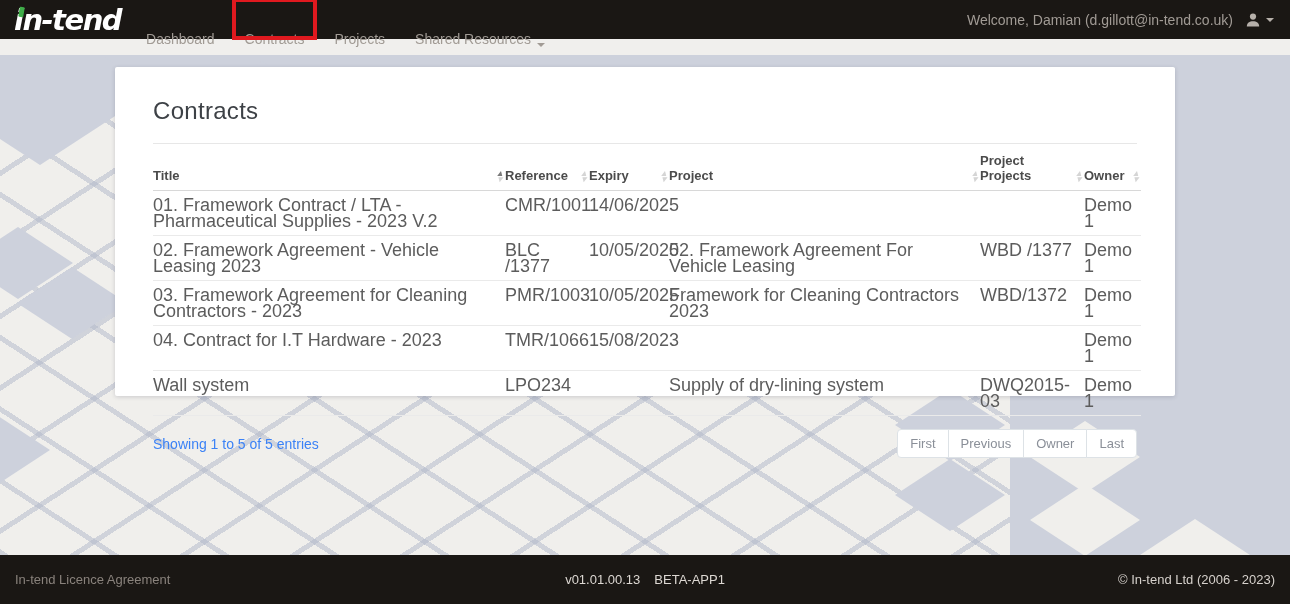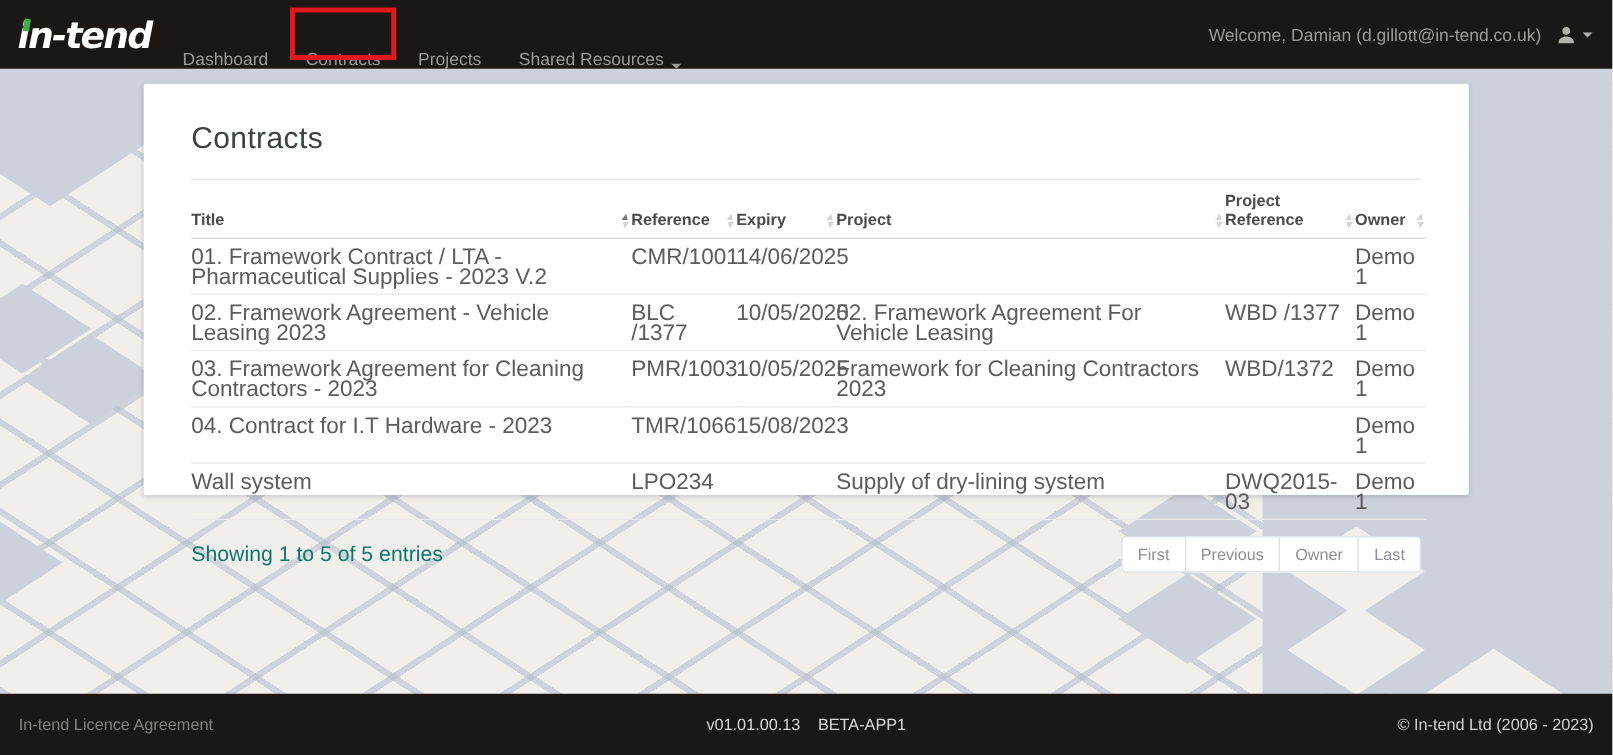--- a/index.html
+++ b/index.html
@@ -1,20 +1,20 @@
 <!DOCTYPE html>
 <html><head>
 <meta charset="utf-8">
 <style>
   * { margin:0; padding:0; box-sizing:border-box; }
   html,body { width:1290px; height:604px; overflow:hidden; }
   body { font-family:"Liberation Sans", sans-serif; background:#f0efed; position:relative; }
 
   
-  .navbar { position:absolute; top:0; left:0; width:1290px; height:55px; background:#1a1714;
+  .navbar { position:absolute; top:0; left:0; width:1290px; height:39px; background:#1a1714;
             display:flex; align-items:center; z-index:10; }
   .logo { position:relative; margin:0 10px 0 14px; color:#ffffff; font-family:"DejaVu Sans", sans-serif;
           font-style:italic; font-weight:700; font-size:29px; letter-spacing:-1.5px; cursor:pointer; line-height:1; padding-top:2px;}
   .logo-tittle { position:absolute; left:5px; top:3px; width:5px; height:10px; background:#3fae49;
                  border-radius:1px; transform:rotate(9deg); }
   .nav-items { display:flex; align-items:stretch; height:55px; list-style:none; }
   .nav-item { position:relative; display:flex; align-items:flex-end; padding:0 15px; color:#a19b95;
               font-size:14px; cursor:pointer; }
   .nav-item .caret { margin-left:6px; }
   .caret { width:0; height:0; border-left:4px solid transparent; border-right:4px solid transparent;
@@ -44,21 +44,21 @@
   table { width:100%; border-collapse:collapse; table-layout:fixed; margin-top:0; }
   th { text-align:left; font-size:13px; font-weight:700; color:#4b4b4b; padding:9px 14px 7px 0;
        border-bottom:1px solid #d8d8d8; vertical-align:bottom; position:relative; cursor:pointer; line-height:15px; }
   td { font-size:18px; color:#5c5c5c; padding:6px 8px 6px 0; border-bottom:1px solid #eaeaea;
        vertical-align:top; line-height:16px; }
   .sort { position:absolute; right:3px; bottom:8px; display:flex; flex-direction:column;
           font-size:9px; line-height:6px; color:#d5d5d5; font-style:normal; }
   .sort .active { color:#7a7a7a; }
 
   .table-foot { display:flex; justify-content:space-between; align-items:center; margin-top:13px; }
-  .summary { font-size:17px; color:#0f766e; }
+  .summary { font-size:14px; color:#3b82f6; }
   .pager { display:flex; }
   .pager button { background:#ffffff; border:1px solid #dde2e6; color:#8a8f98; font-size:13px;
                   padding:6px 12px; margin-left:-1px; cursor:pointer; font-family:inherit; }
   .pager button:first-child { border-radius:4px 0 0 4px; margin-left:0; }
   .pager button:last-child { border-radius:0 4px 4px 0; }
 
   
   .footer { position:absolute; left:0; bottom:0; width:1290px; height:49px; background:#1a1714;
             display:flex; align-items:center; padding:3px 15px; z-index:10; font-size:13px; }
   .footer-left { color:#89827c; cursor:pointer; }
@@ -158,21 +158,21 @@
             </span>
         </th>
         <th>
           <span>Project</span>
           <span class="sort">
               <i>▴</i>
               <i>▾</i>
             </span>
         </th>
         <th>
-          <span>Project Reference</span>
+          <span>Project Projects</span>
           <span class="sort">
               <i>▴</i>
               <i>▾</i>
             </span>
         </th>
         <th>
           <span>Owner</span>
           <span class="sort">
               <i>▴</i>
               <i>▾</i>

